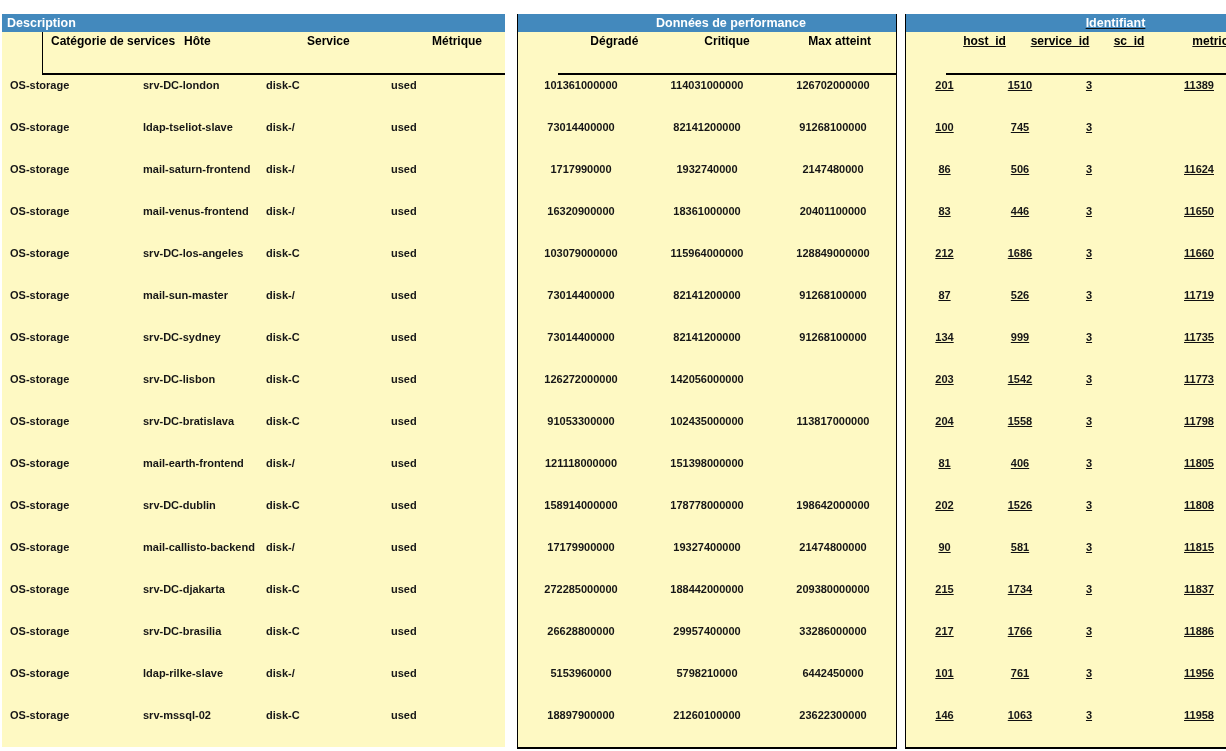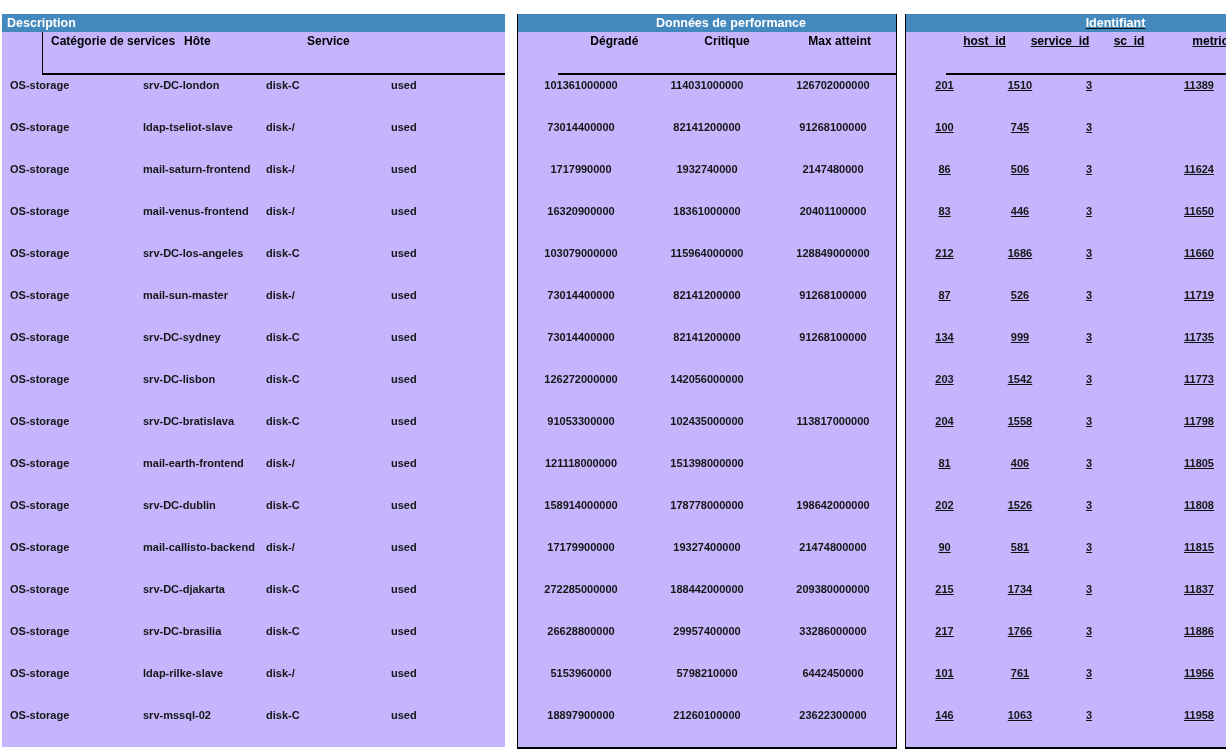--- a/index.html
+++ b/index.html
@@ -5,21 +5,21 @@
   html, body { margin: 0; padding: 0; background: #ffffff; }
   .report {
     position: relative;
     width: 1226px;
     height: 751px;
     background: #ffffff;
     font-family: "Liberation Sans", "DejaVu Sans", sans-serif;
     color: #111111;
     overflow: hidden;
   }
-  .group { position: absolute; top: 14px; box-sizing: border-box; background: #c4b5fd; }
+  .group { position: absolute; top: 14px; box-sizing: border-box; background: #fef9c3; }
   .group-description { left: 2px;   width: 503px; }
   .group-performance { left: 517px; width: 380px; border-left: 1px solid #000; border-right: 1px solid #000; border-bottom: 2px solid #000; }
   .group-identifiant { left: 905px; width: 372px; border-left: 1px solid #000; border-bottom: 2px solid #000; text-decoration: underline; }
 
   .group-header {
     height: 18px;
     line-height: 18px;
     background: #4389bd;
     color: #ffffff;
     font-size: 12.5px;
@@ -58,20 +58,21 @@
 <body>
 
 <div class="report">
 
   <div class="group group-description">
     <div class="group-header left">Description</div>
     <div class="subheader grid-description">
       <div class="cell">Catégorie de services</div>
       <div class="cell">Hôte</div>
       <div class="cell">Service</div>
+      <div class="cell">Métrique</div>
     </div>
     <div>
         <div class="data-row grid-description">
           <div class="cell">OS-storage</div>
           <div class="cell">srv-DC-london</div>
           <div class="cell">disk-C</div>
           <div class="cell">used</div>
         </div>
         <div class="data-row grid-description">
           <div class="cell">OS-storage</div>

